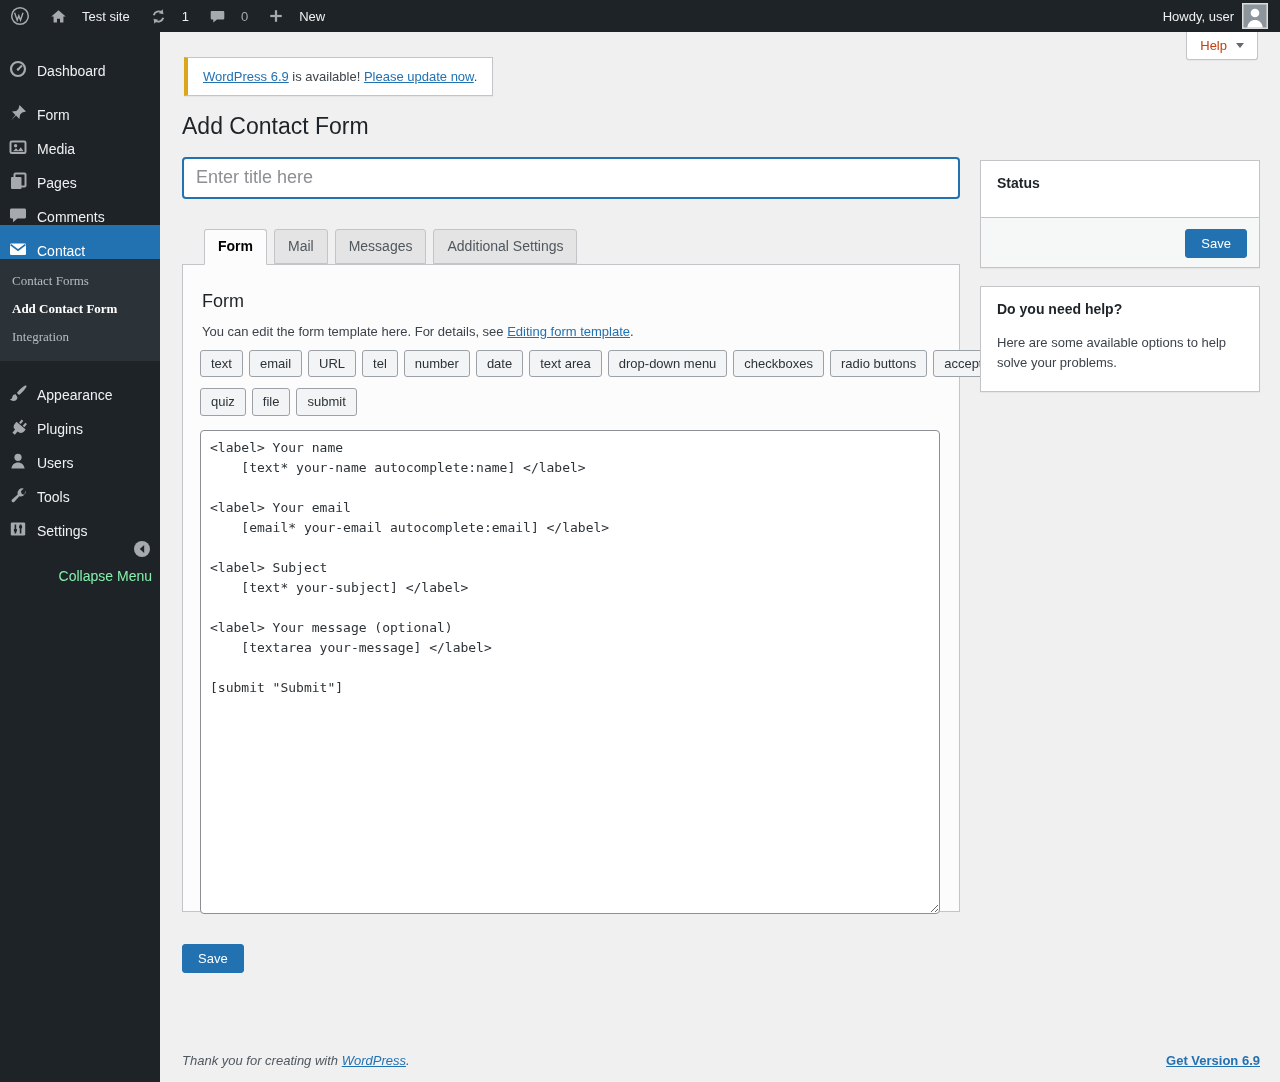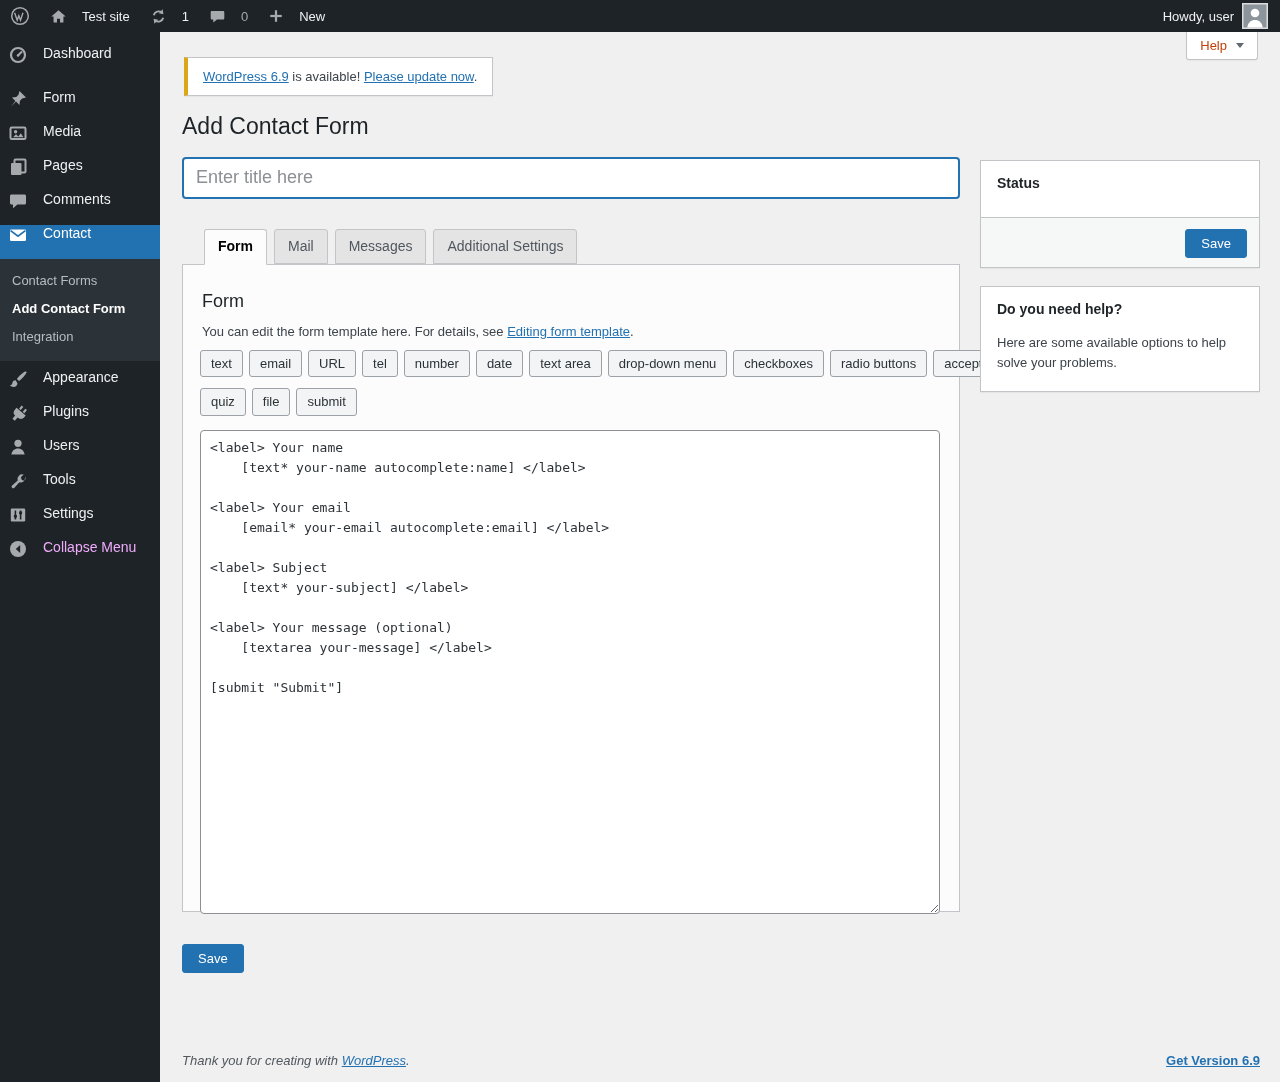--- a/index.html
+++ b/index.html
@@ -14,33 +14,33 @@
   .ab-item svg { display:block; }
   .ab-icon { color:#a7aaad; display:flex; align-items:center; }
   .ab-dim { color:#a7aaad; }
   .ab-spacer { flex:1; }
   .ab-howdy { display:flex; align-items:center; gap:8px; padding:0 12px; height:32px; cursor:pointer; }
   .avatar { width:26px; height:26px; display:block; }
 
   
   .sidebar { position:absolute; top:32px; left:0; width:160px; height:1050px; background:#1d2327; z-index:50; }
   .menu { padding-top:13px; }
-  .menu-item { display:flex; align-items:flex-start; gap:15px; height:34px; padding:0 8px; color:#f0f0f1;
+  .menu-item { display:flex; align-items:flex-end; gap:9px; height:34px; padding:0 8px; color:#f0f0f1;
                font-size:14px; cursor:pointer; position:relative; }
   .menu-item .mi-icon { width:20px; height:20px; color:#a7aaad; flex:0 0 20px; display:flex; align-items:center; justify-content:center; }
   .menu-item.gap-top { margin-top:10px; }
   .menu-item.gap-top-lg { margin-top:8px; }
   .menu-item.active { background:#2271b1; color:#fff; }
   .menu-item.active .mi-icon { color:#fff; }
   .menu-item.active::after { content:""; position:absolute; right:-8px; top:50%; margin-top:-8px;
                border:8px solid transparent; border-left-color:#2271b1; }
-  .submenu { background:#2c3338; padding:8px 0 10px; }
+  .submenu { background:#2c3338; padding:8px 0 10px;font-family:Liberation Serif, serif; }
   .submenu-item { display:block; padding:6px 12px; font-size:13px; color:#b6bcc2; cursor:pointer; line-height:16px; }
   .submenu-item.current { color:#fff; font-weight:bold; }
-  .collapse-item { color:#f0abfc; margin-top:0; }
+  .collapse-item { color:#86efac; margin-top:0;flex-direction:column; }
 
   
   .content { position:absolute; left:160px; top:32px; right:0; bottom:0; padding:0 20px 0 22px; }
 
   .help-tab { position:absolute; top:0; right:22px; height:28px; background:#fff; border:1px solid #c3c4c7;
               border-top:none; border-radius:0 0 3px 3px; display:flex; align-items:center; gap:9px;
               padding:0 13px; font-size:13px; color:#c2410c; cursor:pointer; box-shadow:0 1px 1px rgba(0,0,0,.04); }
   .caret-down { width:0; height:0; border-left:4.5px solid transparent; border-right:4.5px solid transparent;
               border-top:5px solid #646970; display:inline-block; }
 

